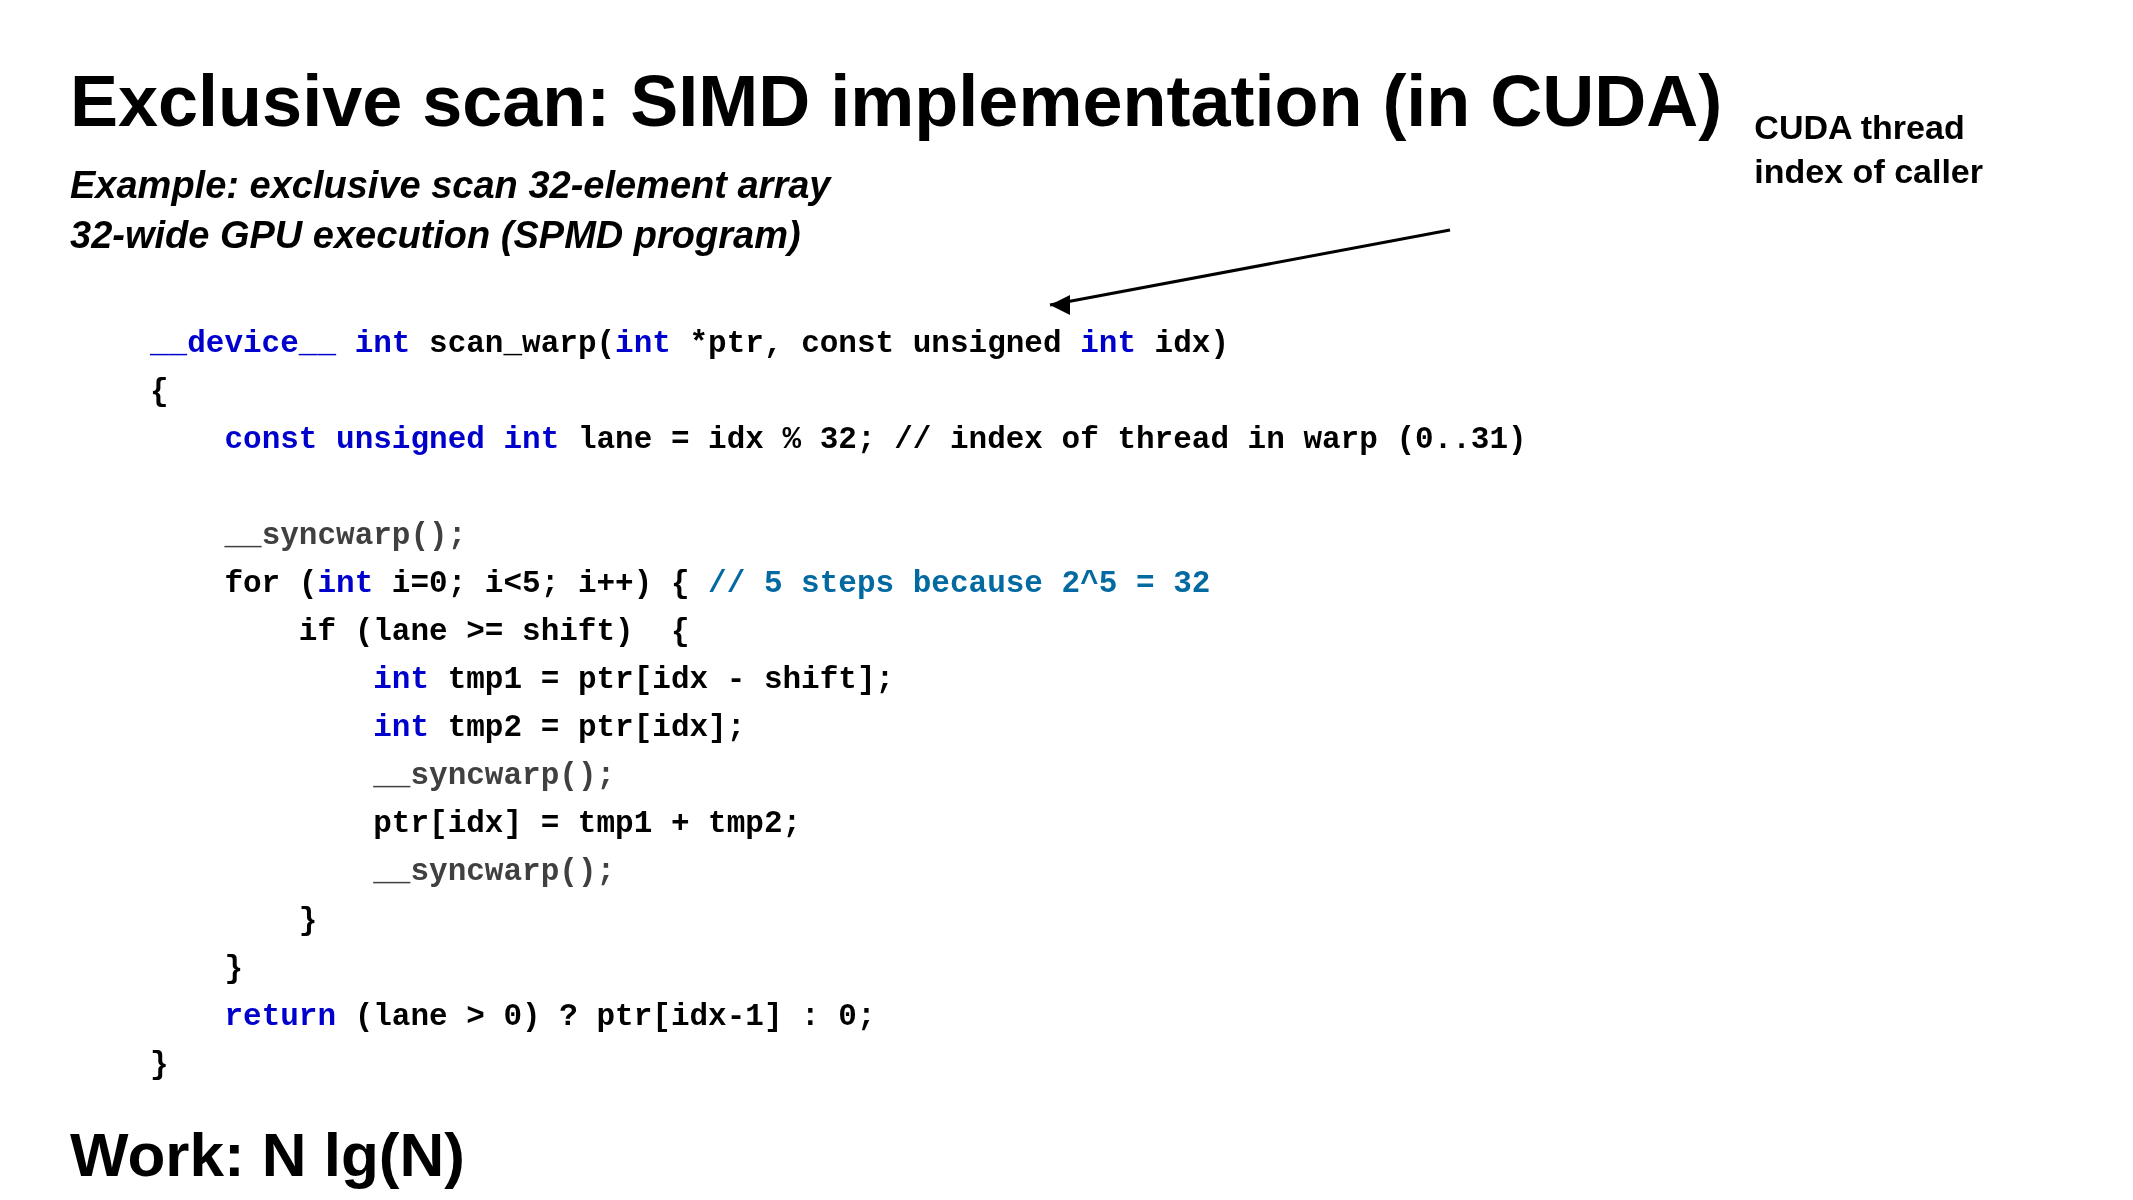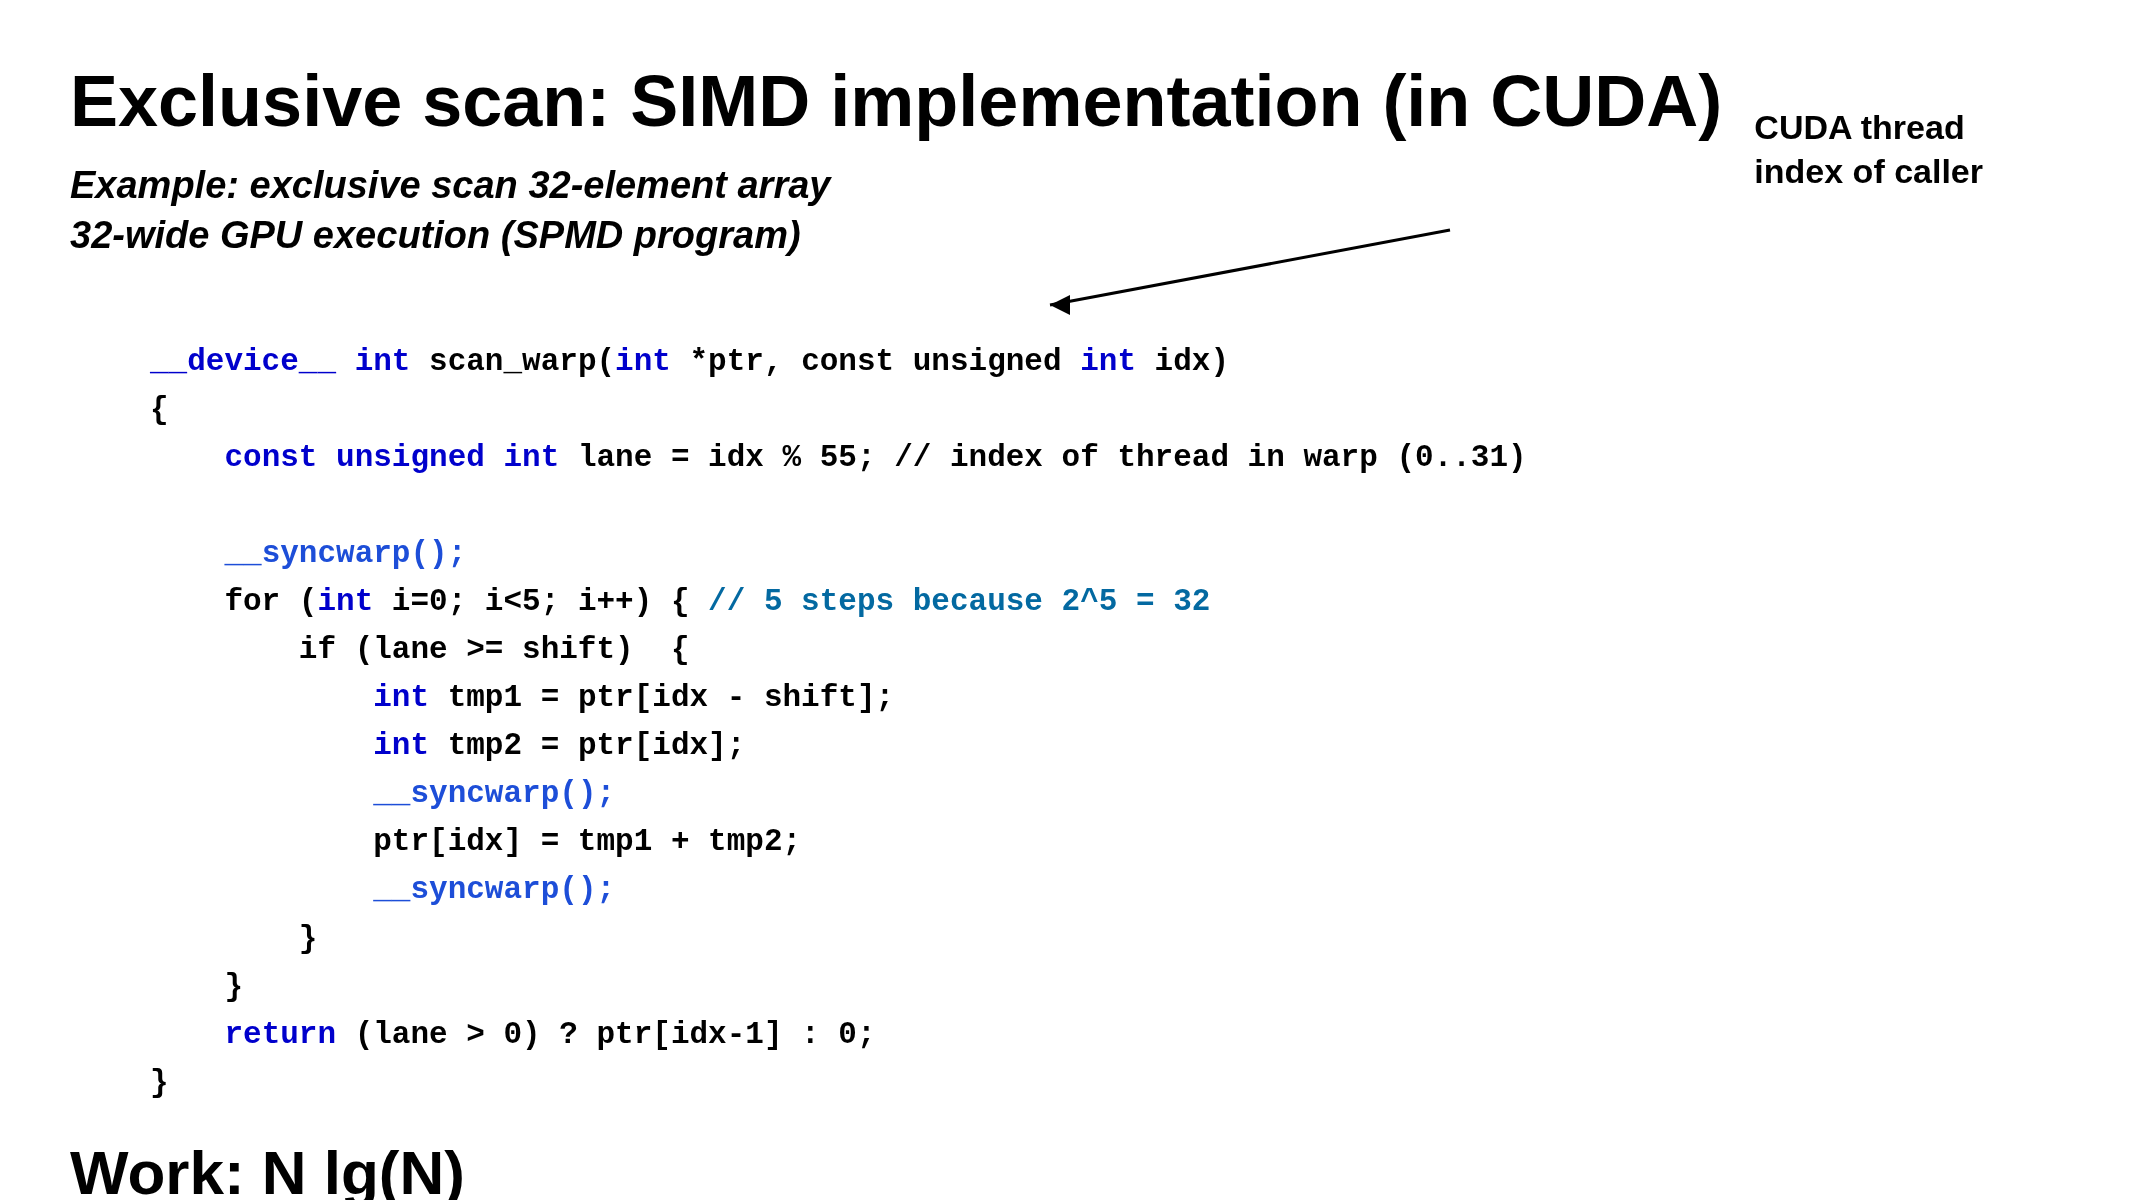--- a/index.html
+++ b/index.html
@@ -37,32 +37,32 @@
       line-height: 1.3;
       font-style: italic;
     }
 
     .code-block {
       font-family: 'Courier New', Courier, monospace;
       font-size: 31px;
       font-weight: 700;
       line-height: 1.55;
       margin-left: 80px;
-      margin-top: 28px;
+      margin-top: 10px;
       position: relative;
     }
 
     .code-line {
       display: block;
       white-space: pre;
     }
 
     .kw-blue { color: #0000cc; }
     .kw-black { color: #000000; }
-    .kw-red { color: #1d4ed8; }
+    .kw-red { color: #404040; }
     .kw-green { color: #0369a1; }
 
     .work-title {
       font-size: 62px;
       font-weight: 900;
       color: #000000;
       margin-top: 30px;
       margin-bottom: 28px;
     }
   </style>
@@ -88,21 +88,21 @@
     <span>index of caller</span>
   </div>
 </div>
 
 <div class="code-block">
 
   <span class="code-line"><span class="kw-blue">__device__</span><span class="kw-black"> </span><span class="kw-blue">int</span><span class="kw-black"> scan_warp(</span><span class="kw-blue">int</span><span class="kw-black"> *ptr, const unsigned </span><span class="kw-blue">int</span><span class="kw-black"> idx)</span></span>
 
   <span class="code-line"><span class="kw-black">{</span></span>
 
-  <span class="code-line"><span class="kw-black">    </span><span class="kw-blue">const</span><span class="kw-black"> </span><span class="kw-blue">unsigned</span><span class="kw-black"> </span><span class="kw-blue">int</span><span class="kw-black"> lane = idx % 55; // index of thread in warp (0..31)</span></span>
+  <span class="code-line"><span class="kw-black">    </span><span class="kw-blue">const</span><span class="kw-black"> </span><span class="kw-blue">unsigned</span><span class="kw-black"> </span><span class="kw-blue">int</span><span class="kw-black"> lane = idx % 32; // index of thread in warp (0..31)</span></span>
 
   <span class="code-line"> </span>
 
   <span class="code-line"><span class="kw-black">    </span><span class="kw-red">__syncwarp();</span></span>
 
   <span class="code-line"><span class="kw-black">    for (</span><span class="kw-blue">int</span><span class="kw-black"> i=0; i&lt;5; i++) { </span><span class="kw-green">// 5 steps because 2^5 = 32</span></span>
 
 
   <span class="code-line"><span class="kw-black">        if (lane &gt;= shift)  {</span></span>
 

